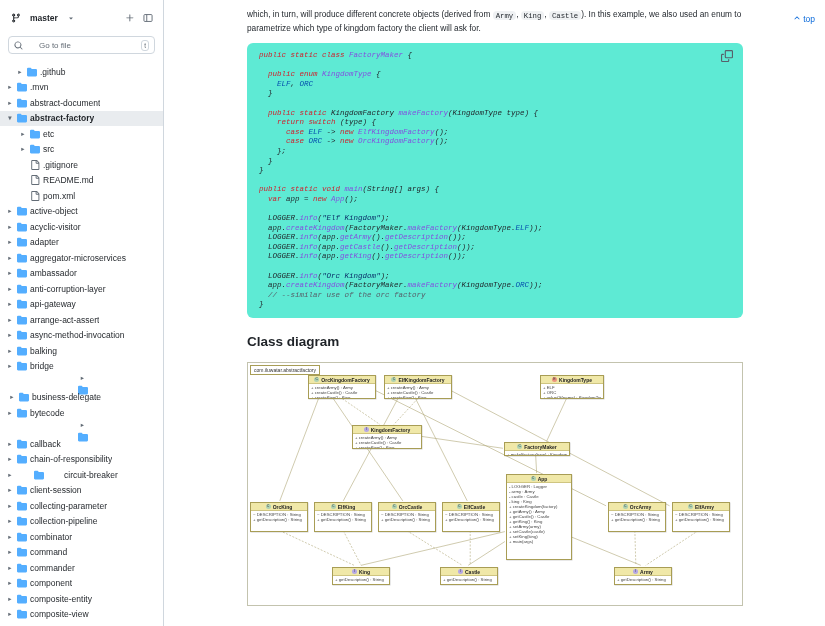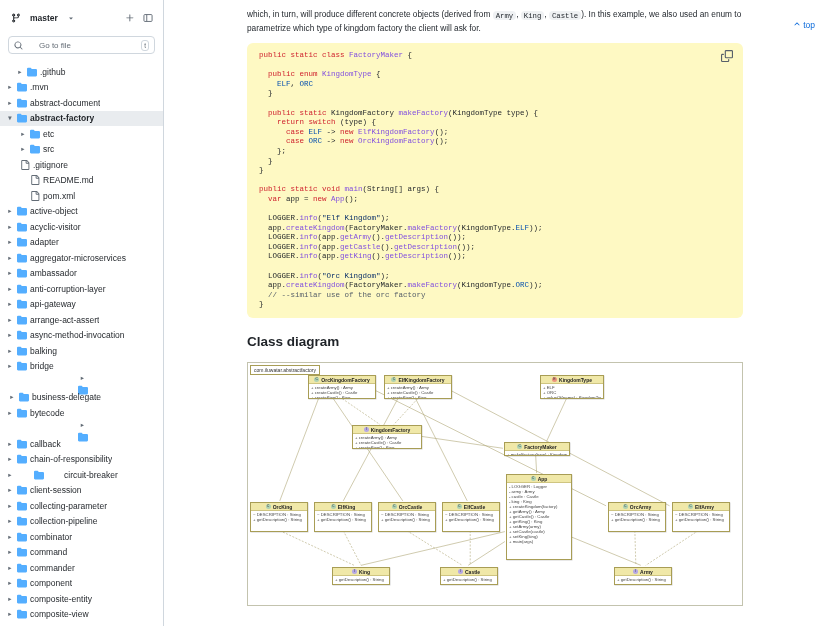--- a/index.html
+++ b/index.html
@@ -27,27 +27,27 @@
               padding:0 2px; color:#656d76; flex:none; }
   .tree { flex:1; overflow:hidden; padding-top:10px; }
   .tree-row { display:flex; align-items:center; gap:3px; height:15.5px; padding-right:4px;
               cursor:pointer; font-size:8.5px; color:#1f2328; white-space:nowrap; }
   .tree-row.selected { background:rgba(208,215,222,.48); font-weight:700; }
   .chev { width:8px; font-size:6.5px; color:#636c76; text-align:center; flex:none; }
   .tree-icon { width:10px; height:10px; flex:none; display:flex; align-items:center; }
   .tree-label { overflow:hidden; text-overflow:clip; }
   
   .main { flex:1; position:relative; height:626px; overflow:hidden; background:#fff; }
-  .top-link { position:absolute; top:20px; right:10px; display:flex; align-items:center; gap:2px;
+  .top-link { position:absolute; top:14px; right:10px; display:flex; align-items:center; gap:2px;
               color:#0969da; font-size:8.5px; text-decoration:none; cursor:pointer; }
   .content { position:absolute; left:83px; top:8px; width:496px; }
   .para { margin:0; font-size:8.3px; line-height:13px; color:#24292f; }
   .inline-code { font-family:"Liberation Mono", monospace; font-size:7.3px;
                  background:rgba(175,184,193,.2); border-radius:4px; padding:0.5px 3px; }
-  .code-block { position:relative; margin-top:8px; background:#fef9c3; border-radius:6px; padding:8px 12px; }
+  .code-block { position:relative; margin-top:8px; background:#5eead4; border-radius:6px; padding:8px 12px;font-style:italic; }
   .code { font-family:"Liberation Mono", monospace; font-size:7.5px; line-height:9.6px;
           white-space:pre; color:#1f2328; }
   .tok-k  { color:#cf222e; }
   .tok-en { color:#8250df; }
   .tok-c  { color:#0550ae; }
   .tok-s  { color:#0a3069; }
   .tok-cm { color:#57606a; }
   .copy-btn { position:absolute; top:6px; right:8px; width:16px; height:16px; color:#57606a;
               cursor:pointer; background:transparent; border:none; padding:1px; }
   .h2 { margin:16px 0 0; font-size:13.5px; font-weight:700; color:#1f2328; }
@@ -157,21 +157,21 @@
   </div>
       <div class="tree-row" style="padding-left: 19px;">
     <span class="chev">▸</span>
     <span class="tree-icon">
           <svg width="10" height="10" viewBox="0 0 16 16" fill="#54aeff">
             <path d="M1.75 1A1.75 1.75 0 0 0 0 2.75v10.5C0 14.216.784 15 1.75 15h12.5A1.75 1.75 0 0 0 16 13.25v-8.5A1.75 1.75 0 0 0 14.25 3H7.5a.25.25 0 0 1-.2-.1l-.9-1.2C6.07 1.26 5.55 1 5 1H1.75Z"></path>
           </svg>
         </span>
     <span class="tree-label">src</span>
   </div>
-      <div class="tree-row" style="padding-left: 9px;">
+      <div class="tree-row" style="padding-left: 19px;">
     <span class="chev"></span>
     <span class="tree-icon">
           <svg width="10" height="10" viewBox="0 0 16 16" fill="#636c76">
             <path d="M2 1.75C2 .784 2.784 0 3.75 0h6.586c.464 0 .909.184 1.237.513l2.914 2.914c.329.328.513.773.513 1.237v9.586A1.75 1.75 0 0 1 13.25 16h-9.5A1.75 1.75 0 0 1 2 14.25Zm1.75-.25a.25.25 0 0 0-.25.25v12.5c0 .138.112.25.25.25h9.5a.25.25 0 0 0 .25-.25V6h-2.75A1.75 1.75 0 0 1 9 4.25V1.5Zm6.75.062V4.25c0 .138.112.25.25.25h2.688l-.011-.013-2.914-2.914-.013-.011Z"></path>
           </svg>
         </span>
     <span class="tree-label">.gitignore</span>
   </div>
       <div class="tree-row" style="padding-left: 19px;">
     <span class="chev"></span>

